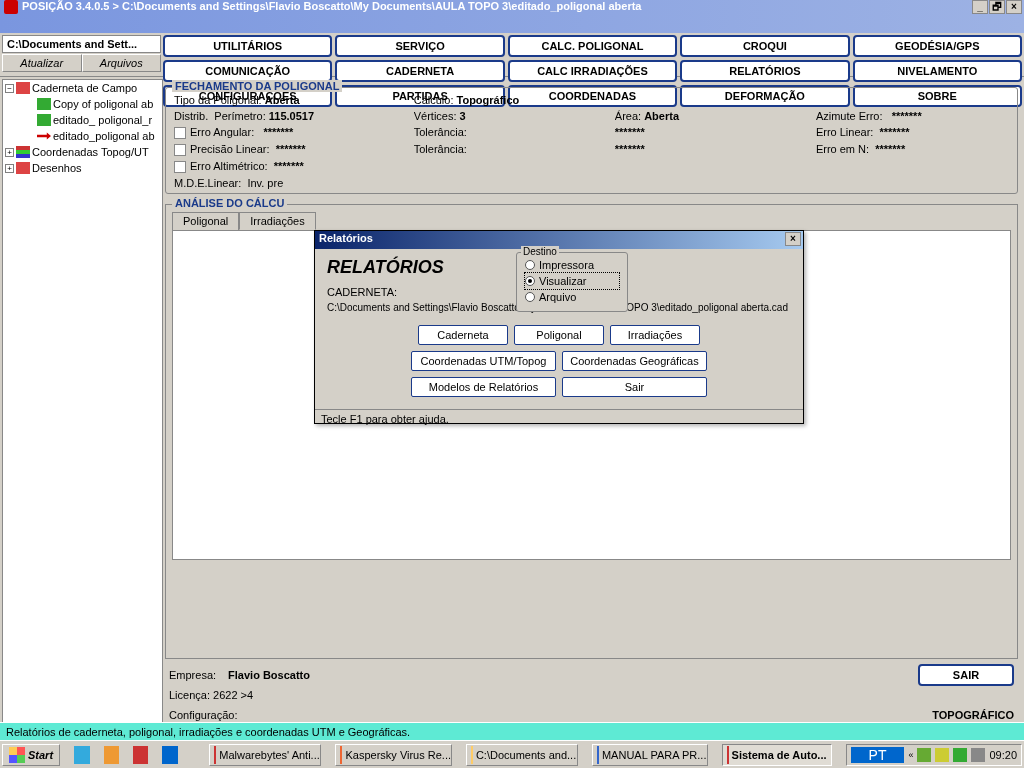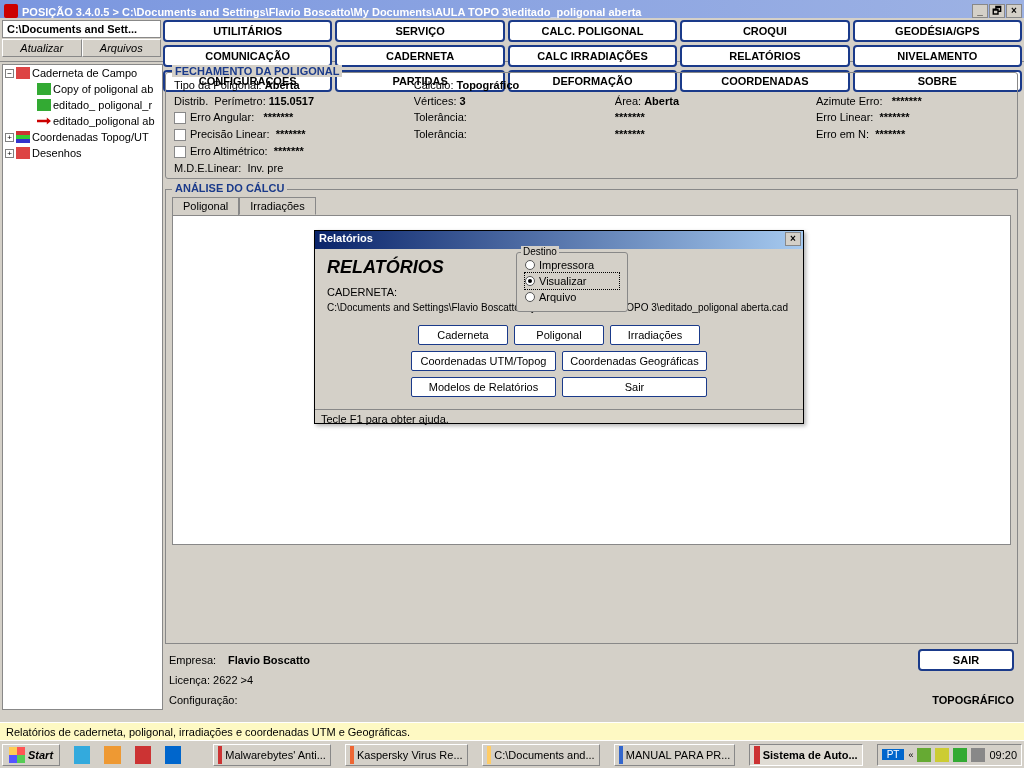--- a/index.html
+++ b/index.html
@@ -1,17 +1,17 @@
 <!DOCTYPE html>
 <html><head>
 <meta charset="utf-8">
 <style>
 * { box-sizing: border-box; margin: 0; padding: 0; font-family: Tahoma, Arial, sans-serif; font-size: 11px; }
 body { width: 1024px; height: 768px; background: #d4d0c8; overflow: hidden; position: relative; }
-.titlebar { height: 18px; background: linear-gradient(90deg, #7a96df 0%, #9db2e4 100%); color: #fff; font-weight: bold; display: flex; align-items: flex-end; padding-left: 4px; }
+.titlebar { height: 33px; background: linear-gradient(90deg, #7a96df 0%, #9db2e4 100%); color: #fff; font-weight: bold; display: flex; align-items: flex-start; padding-left: 4px; }
 .titlebar .icon { width: 14px; height: 14px; background: #c00; margin-right: 4px; border-radius: 2px; }
 .titlebar .wbtns { margin-left: auto; display: flex; gap: 1px; padding-right: 2px; }
 .titlebar .wbtn { width: 16px; height: 14px; background: #d4d0c8; border: 1px solid #888; text-align: center; line-height: 12px; font-size: 10px; color: #000; font-family: Arial; cursor: default; }
 
 .topbar { height: 44px; border-bottom: 1px solid #888; padding: 2px; display: flex; gap: 2px; }
 .topbar-left { width: 159px; display: flex; flex-direction: column; gap: 1px; }
 .path-box { background: #fff; border: 1px solid #888; height: 18px; padding: 2px 4px; font-weight: bold; overflow: hidden; white-space: nowrap; }
 .btn-row { display: flex; gap: 0; }
 .th-btn { flex: 1; height: 18px; background: #d4d0c8; border: 1px solid #fff; border-right-color: #888; border-bottom-color: #888; text-align: center; line-height: 16px; cursor: default; font-style: italic; }
 
@@ -54,21 +54,21 @@
 .destino { border: 1px solid #888; border-radius: 3px; padding: 4px 8px 6px; position: absolute; left: 516px; top: 252px; width: 112px; background: #d4d0c8; z-index: 20; }
 .destino .gtitle { position: absolute; top: -7px; left: 4px; background: #d4d0c8; font-size: 10px; padding: 0 2px; }
 .radio-row { display: flex; align-items: center; gap: 4px; height: 16px; }
 .radio { width: 10px; height: 10px; border: 1px solid #555; border-radius: 50%; background: #fff; display: inline-flex; align-items: center; justify-content: center; }
 .radio.sel::after { content: ''; width: 4px; height: 4px; background: #000; border-radius: 50%; }
 .dlg-path { font-size: 10px; margin: 4px 0 12px; }
 .dlg-btns { display: flex; flex-wrap: wrap; gap: 6px; justify-content: center; padding: 0 20px 10px; }
 .dbtn { border: 1px solid #1a3a8a; background: #fff; border-radius: 2px; height: 20px; padding: 0 4px; display: flex; align-items: center; justify-content: center; font-size: 11px; }
 .dlg-status { border-top: 1px solid #888; padding: 3px 6px; background: #d4d0c8; height: 14px; }
 
-.statusbar { position: absolute; bottom: 28px; left: 0; right: 0; height: 18px; background: #fef9c3; border-top: 1px solid #fff; padding: 1px 6px; display: flex; align-items: center; }
+.statusbar { position: absolute; bottom: 28px; left: 0; right: 0; height: 18px; background: #5eead4; border-top: 1px solid #fff; padding: 1px 6px; display: flex; align-items: center; }
 .taskbar { position: absolute; bottom: 0; left: 0; right: 0; height: 28px; background: #d4d0c8; border-top: 1px solid #fff; display: flex; align-items: center; padding: 0 2px; gap: 14px; }
 .start { height: 22px; background: #d4d0c8; border: 1px solid #fff; border-right-color: #888; border-bottom-color: #888; padding: 0 6px; display: flex; align-items: center; gap: 3px; font-weight: bold; font-style: italic; }
 .start .logo { width: 16px; height: 16px; background: conic-gradient(#f55 0 25%, #5c5 25% 50%, #55f 50% 75%, #fc5 75%); }
 .ql { width: 18px; height: 18px; display: inline-block; border: 1px solid transparent; }
 .task { height: 22px; min-width: 110px; max-width: 130px; background: #d4d0c8; border: 1px solid #fff; border-right-color: #888; border-bottom-color: #888; padding: 0 4px; display: flex; align-items: center; gap: 3px; overflow: hidden; white-space: nowrap; }
 .task.active { background: #e0dcd4; border: 1px solid #888; border-right-color: #fff; border-bottom-color: #fff; }
 .tray { margin-left: auto; height: 22px; border: 1px solid #888; border-right-color: #fff; border-bottom-color: #fff; padding: 0 4px; display: flex; align-items: center; gap: 4px; }
 .tray .ti { width: 14px; height: 14px; display: inline-block; }
 .vsep { width: 4px; }
 </style>
@@ -100,22 +100,22 @@
       <div class="menu-btn">CALC. POLIGONAL</div>
       <div class="menu-btn">CROQUI</div>
       <div class="menu-btn">GEODÉSIA/GPS</div>
       <div class="menu-btn">COMUNICAÇÃO</div>
       <div class="menu-btn">CADERNETA</div>
       <div class="menu-btn">CALC IRRADIAÇÕES</div>
       <div class="menu-btn">RELATÓRIOS</div>
       <div class="menu-btn">NIVELAMENTO</div>
       <div class="menu-btn">CONFIGURAÇÕES</div>
       <div class="menu-btn">PARTIDAS</div>
+      <div class="menu-btn">COORDENADAS</div>
       <div class="menu-btn">DEFORMAÇÃO</div>
-      <div class="menu-btn">COORDENADAS</div>
       <div class="menu-btn">SOBRE</div>
     </div>
   </div>
 </div>
 
 <div class="main-wrap">
   <div class="tree-panel">
     <div class="tree-row">
         <span class="plus">−</span>
         <span class="ticon ico-red"></span>
@@ -268,21 +268,21 @@
     </div>
   <div class="task">
       <span class="ql" style="background:#36c;"></span>
       <span>MANUAL PARA PR...</span>
     </div>
   <div class="task active">
       <span class="ql" style="background:#c33;"></span>
       <b>Sistema de Auto...</b>
     </div>
   <div class="tray">
-    <span style="background:#06c;color:#fff;padding:0 5px;font-size:10px;">PT</span>
+    <span style="background:#06c;color:#fff;padding:0 18px;font-size:14px;">PT</span>
     <span style="font-size:9px;">«</span>
     <span class="ti" style="background:#6a3;"></span>
     <span class="ti" style="background:#cc3;"></span>
     <span class="ti" style="background:#3a3;"></span>
     <span class="ti" style="background:#888;"></span>
     <span>09:20</span>
   </div>
 </div>
 
 </body></html>

